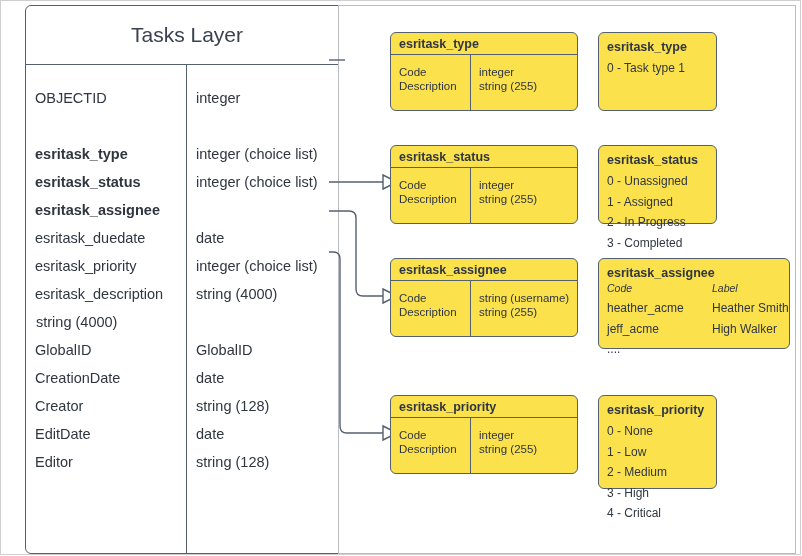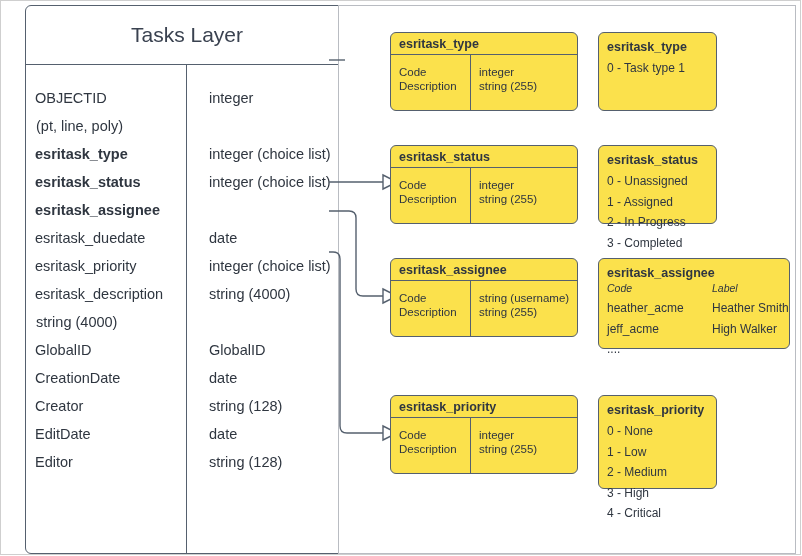--- a/index.html
+++ b/index.html
@@ -74,21 +74,20 @@
     position: absolute;
     left: 0;
     top: 58px;
     width: 100%;
   }
   .field-row {
     position: relative;
     height: 28px;
     display: flex;
     align-items: center;
-    gap: 13px;
   }
   .field-rows { padding-top: 20px; box-sizing: border-box; }
   .f-name {
     width: 160px;
     padding-left: 9px;
     font-size: 14.5px;
     box-sizing: border-box;
     white-space: nowrap;
   }
   .f-type {
@@ -217,21 +216,20 @@
     <div class="layer-title">Tasks Layer</div>
     <div class="layer-title-rule"></div>
     <div class="layer-col-rule"></div>
 
     <div class="field-rows">
       <div class="field-row">
         <div class="f-name">OBJECTID</div>
         <div class="f-type">integer</div>
       </div>
       <div class="field-row">
-        <div class="f-type">(pt, line, poly)</div>
       </div>
       <div class="field-row">
         <div class="f-name bold">esritask_type</div>
         <div class="f-type">integer (choice list)</div>
       </div>
       <div class="field-row">
         <div class="f-name bold">esritask_status</div>
         <div class="f-type">integer (choice list)</div>
       </div>
       <div class="field-row">

